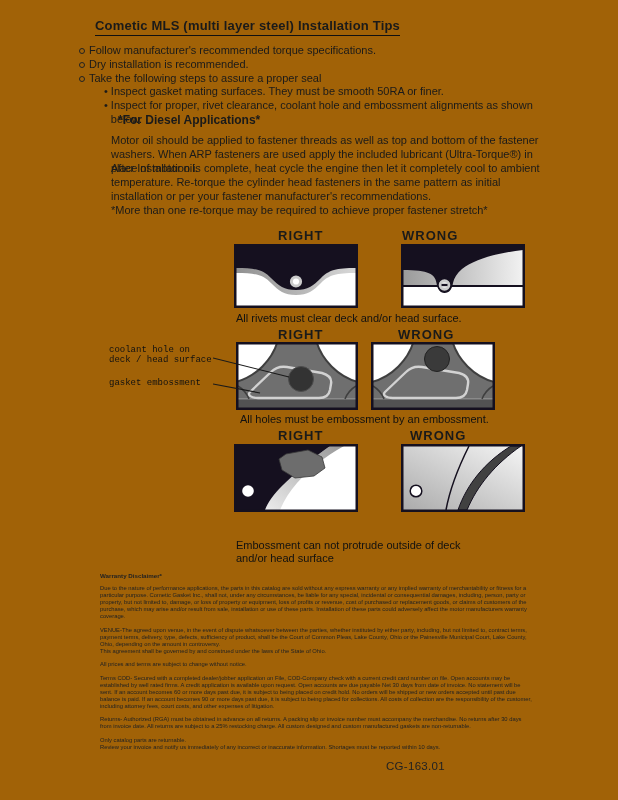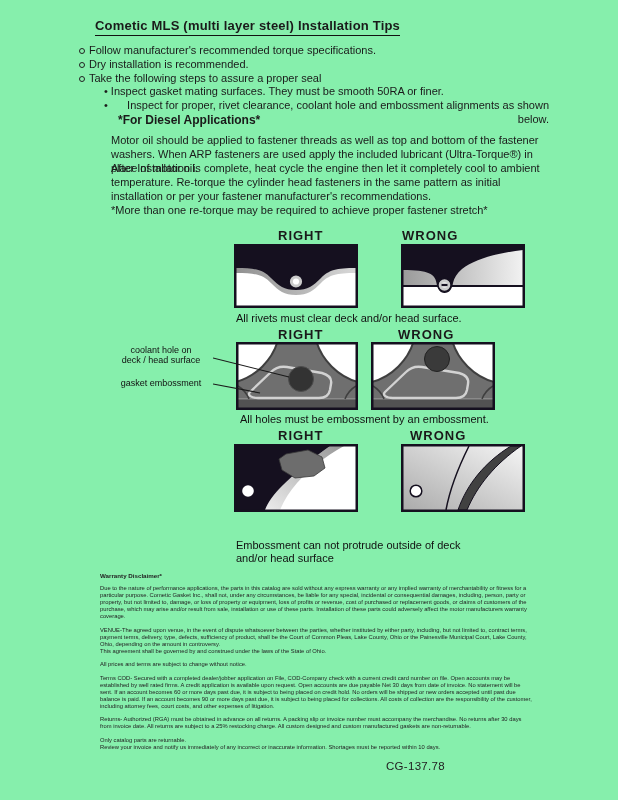--- a/index.html
+++ b/index.html
@@ -1,38 +1,38 @@
 <!DOCTYPE html>
 <html><head>
 <meta charset="utf-8">
 <style>
   html,body{margin:0;padding:0;background:#ffffff;}
   .page{
-    position:relative;width:618px;height:800px;background:#86efac;overflow:hidden;
+    position:relative;width:618px;height:800px;background:#a16207;overflow:hidden;
     font-family:"Liberation Sans","DejaVu Sans",sans-serif;color:#1a1a1a;
   }
   .abs{position:absolute;}
   .title{
     left:95px;top:18px;font-size:13px;font-weight:bold;letter-spacing:.2px;
     border-bottom:1.6px solid #111;padding-bottom:2px;white-space:nowrap;
   }
-  .bullets{left:79px;top:44px;width:470px;font-size:11px;line-height:13.8px;text-align:right;}
+  .bullets{left:79px;top:44px;width:470px;font-size:11px;line-height:13.8px;}
   .bullet-row{display:flex;align-items:flex-start;}
   .circle-marker{
     flex:0 0 auto;width:4px;height:4px;border:1px solid #222;border-radius:50%;
     margin:4.2px 4px 0 0;
   }
   .sub-row{margin-left:25px;}
   .dot-marker{flex:0 0 auto;font-size:11px;margin-right:3px;line-height:13.8px;}
   .diesel-heading{left:95px;top:113px;font-size:12px;font-weight:bold;margin-left:23px;}
   .para{left:111px;width:432px;font-size:11px;line-height:14px;}
   .fig-label{top:0;font-size:13px;font-weight:bold;letter-spacing:1px;white-space:nowrap;}
   .fig-caption{font-size:11px;color:#111;white-space:nowrap;}
   .fig-caption-wrap{font-size:11px;color:#111;line-height:13px;}
-  .side-label{width:104px;text-align:center;font-size:9px;line-height:9.5px;color:#111;}
+  .side-label{width:104px;text-align:left;font-size:9px;line-height:9.5px;color:#111;font-family:Liberation Mono, monospace;}
   .fig-box{display:block;}
   .warranty{left:100px;top:572px;width:432px;font-size:5.8px;line-height:7px;color:#222;}
   .warranty .w-head{font-size:6.2px;font-weight:bold;margin:0 0 6px 0;}
   .warranty p{margin:0 0 6.5px 0;}
   .warranty p.tight{margin:0;}
   .footer-code{left:386px;top:760px;font-size:11.5px;color:#222;letter-spacing:.3px;}
 </style>
 </head>
 <body>
 
@@ -189,15 +189,15 @@
     <p>Due to the nature of performance applications, the parts in this catalog are sold without any express warranty or any implied warranty of merchantability or fitness for a particular purpose.  Cometic Gasket Inc., shall not, under any circumstances, be liable for any special, incidental or consequential damages, including, person, party or property, but not limited to, damage, or loss of property or equipment, loss of profits or revenue, cost of purchased or replacement goods, or claims of customers of the purchase, which may arise and/or result from sale, installation or use of these parts.  Installation of these parts could adversely affect the motor manufacturers warranty coverage.</p>
     <p class="tight">VENUE-The agreed upon venue, in the event of dispute whatsoever between the parties, whether instituted by either party, including, but not limited to, contract terms, payment terms, delivery, type, defects, sufficiency of product, shall be the Court of Common Pleas, Lake County, Ohio or the Painesville Municipal Court, Lake County, Ohio, depending on the amount in controversy.</p>
     <p>This agreement shall be governed by and construed under the laws of the State of Ohio.</p>
     <p>All prices and terms are subject to change without notice.</p>
     <p>Terms COD- Secured with a completed dealer/jobber application on File, COD-Company check with a current credit card number on file.  Open accounts may be established by well rated firms.  A credit application is available upon request.  Open accounts are due payable Net 30 days from date of invoice.  No statement will be sent.  If an account becomes 60 or more days past due, it is subject to being placed on credit hold.  No orders will be shipped or new orders accepted until past due balance is paid.  If an account becomes 90 or more days past due, it is subject to being placed for collections.  All costs of collection are the responsibility of the customer, including attorney fees, court costs, and other expenses of litigation.</p>
     <p>Returns- Authorized (RGA) must be obtained in advance on all returns.  A packing slip or invoice number must accompany the merchandise.  No returns after 30 days from invoice date.  All returns are subject to a 25% restocking charge.  All custom designed and custom manufactured gaskets are non-returnable.</p>
     <p class="tight">Only catalog parts are returnable.</p>
     <p>Review your invoice and notify us immediately of any incorrect or inaccurate information.  Shortages must be reported within 10 days.</p>
   </div>
 
-  <div class="abs footer-code">CG-137.78</div>
+  <div class="abs footer-code">CG-163.01</div>
 
 </div>
 
 </body></html>

